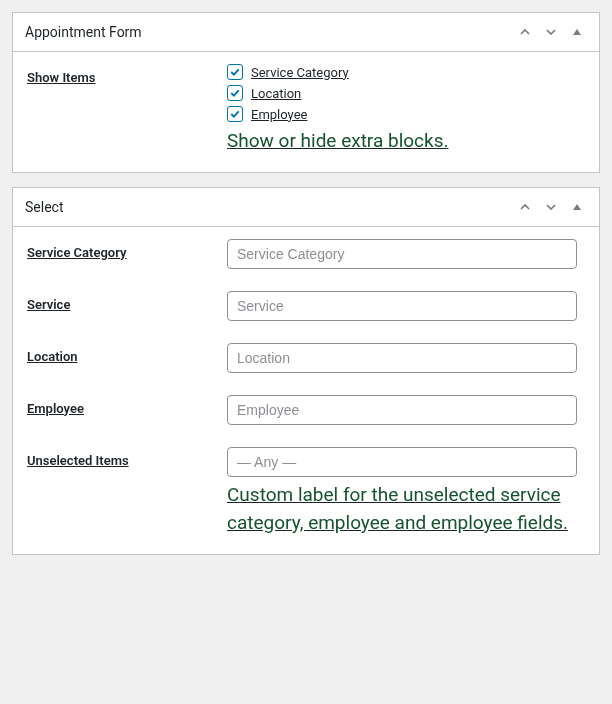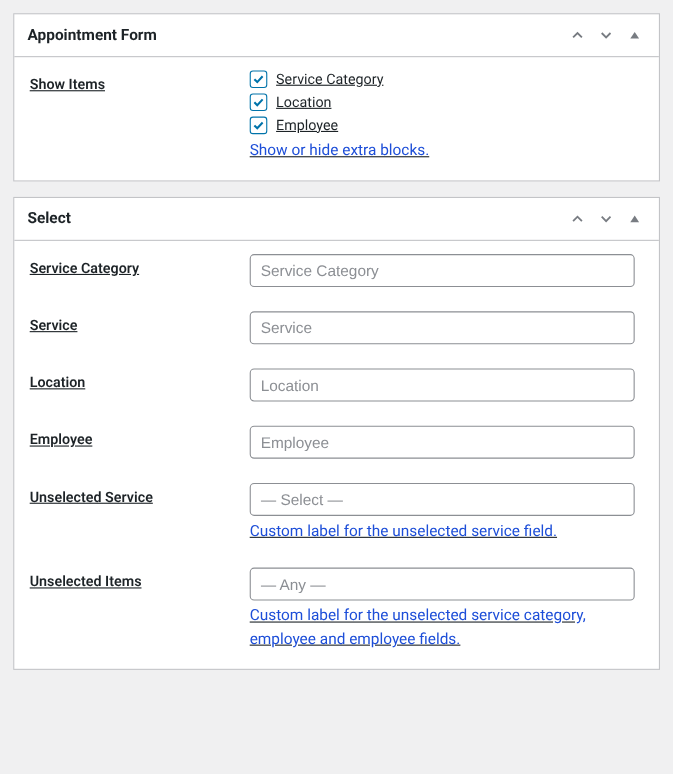--- a/index.html
+++ b/index.html
@@ -17,21 +17,21 @@
       margin-bottom: 14px;
     }
     .panel-header {
       display: flex;
       align-items: center;
       justify-content: space-between;
       padding: 9px 12px;
       border-bottom: 1px solid #c3c4c7;
     }
     .panel-title {
-      font-weight: 700;
+      font-weight: 400;
       font-size: 14px;
     }
     .panel-controls {
       display: flex;
       align-items: center;
       gap: 6px;
     }
     .panel-icon-btn {
       width: 20px;
       height: 20px;
@@ -91,22 +91,22 @@
       background: #fff;
     }
     .check svg {
       width: 12px;
       height: 12px;
       stroke: #0073aa;
       stroke-width: 2.5;
       fill: none;
     }
     .help {
-      color: #1d4ed8;
-      font-size: 14px;
+      color: #14532d;
+      font-size: 19px;
       margin-top: 4px;
       line-height: 1.5;
     }
     .text-input {
       width: 100%;
       max-width: 350px;
       height: 30px;
       padding: 0 9px;
       border: 1px solid #8c8f94;
       border-radius: 4px;
@@ -216,27 +216,20 @@
         <input class="text-input" type="text" placeholder="Location" style="">
       </div>
     </div>
     <div class="field-row">
       <div class="field-label">Employee</div>
       <div class="field-content">
         <input class="text-input" type="text" placeholder="Employee" style="">
       </div>
     </div>
     <div class="field-row">
-      <div class="field-label">Unselected Service</div>
-      <div class="field-content">
-        <input class="text-input" type="text" placeholder="— Select —" style="">
-        <div class="help">Custom label for the unselected service field.</div>
-      </div>
-    </div>
-    <div class="field-row">
       <div class="field-label">Unselected Items</div>
       <div class="field-content">
         <input class="text-input" type="text" placeholder="— Any —" style="">
         <div class="help">Custom label for the unselected service category, employee and employee fields.</div>
       </div>
     </div>
   </div>
 </div>
 
 </body></html>

